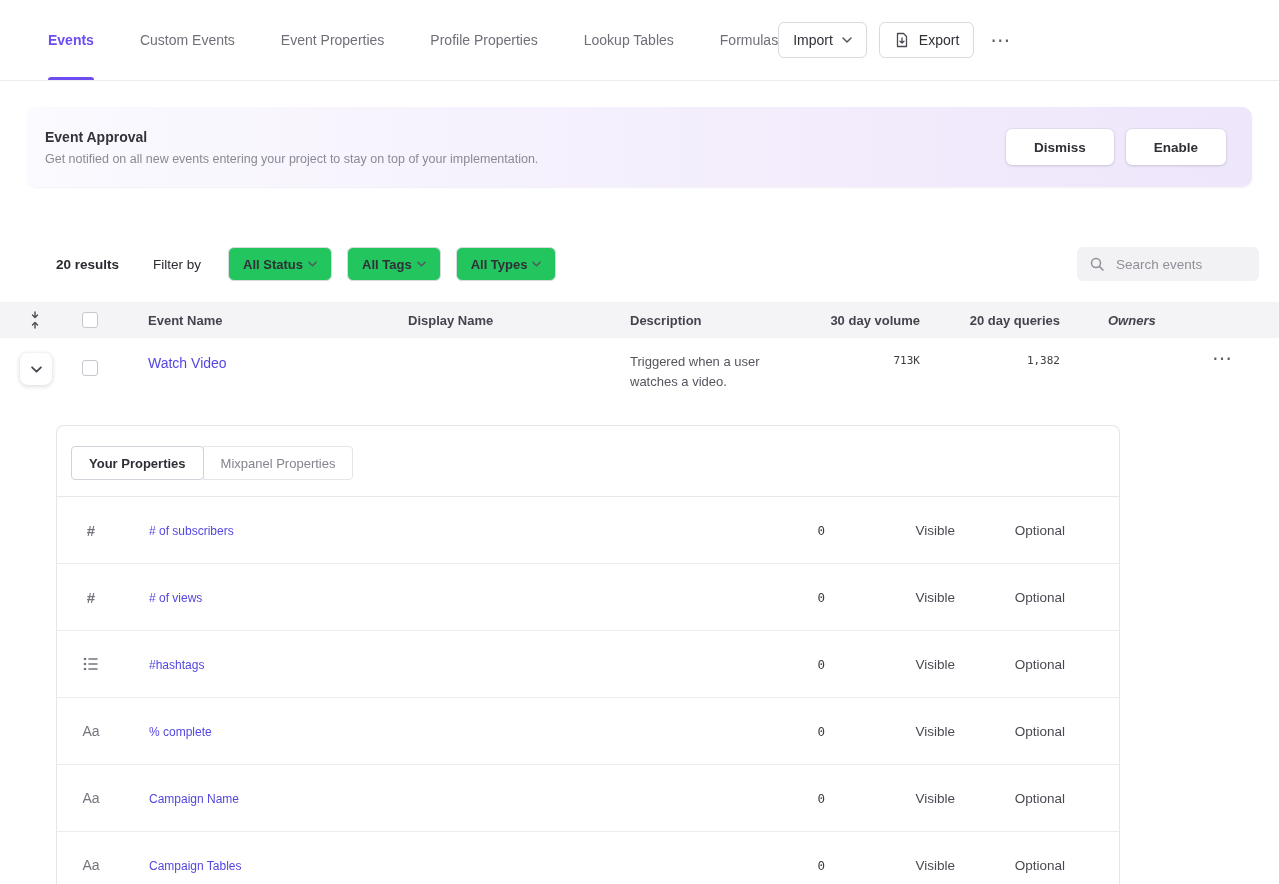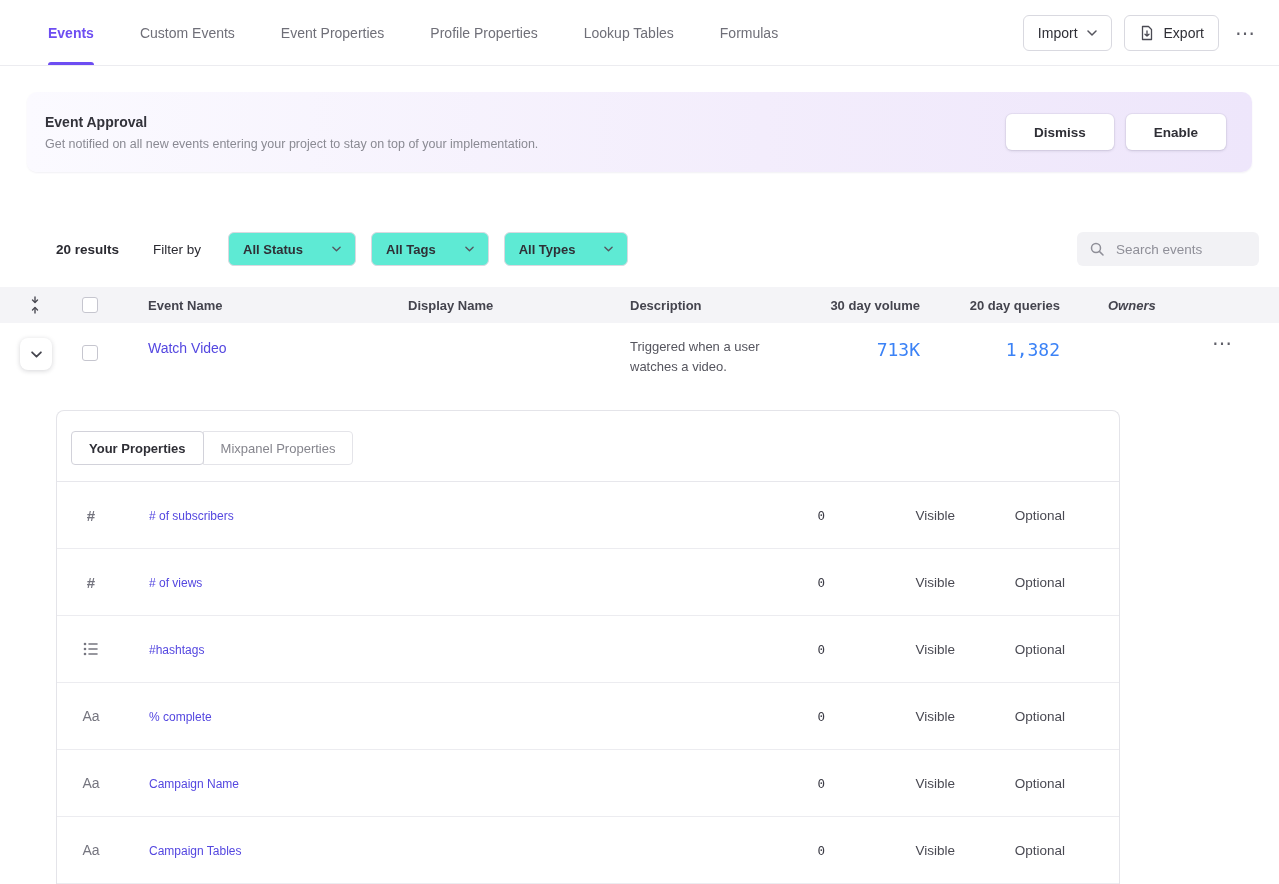--- a/index.html
+++ b/index.html
@@ -12,22 +12,22 @@
     --btn-border:#d9d9e0;
   }
   *{box-sizing:border-box;}
   html,body{margin:0;padding:0;}
   body{
     width:1279px;height:884px;overflow:hidden;background:#fff;
     font-family:"Liberation Sans",sans-serif;color:var(--text-dark);
     position:relative;
   }
   
-  .topnav{height:66px;border-bottom:1px solid #ececf0;display:flex;align-items:stretch;
-    justify-content:space-between;padding:0 20px 0 48px;background:#fff;}
+  .topnav{height:81px;border-bottom:1px solid #ececf0;display:flex;align-items:stretch;
+    padding:0 20px 0 48px;background:#fff;}
   .tabs{display:flex;gap:46px;}
   .tab{display:flex;align-items:center;position:relative;font-size:14px;color:#6f6f78;
     cursor:pointer;text-decoration:none;white-space:nowrap;}
   .tab.active{color:var(--accent);font-weight:700;}
   .tab.active::after{content:"";position:absolute;left:0;right:0;bottom:0;height:3px;
     background:var(--accent);border-radius:3px 3px 0 0;}
   .nav-actions{display:flex;align-items:center;gap:12px;}
   .btn{display:inline-flex;align-items:center;gap:9px;height:36px;padding:0 14px;
     border:1px solid var(--btn-border);border-radius:6px;background:#fff;font-size:14px;
     font-weight:500;color:var(--text-dark);cursor:pointer;font-family:inherit;}
@@ -41,22 +41,22 @@
   .banner-title{font-size:14px;font-weight:700;color:#33333b;margin-bottom:7px;}
   .banner-desc{font-size:12.5px;color:#8a8a93;}
   .banner-actions{display:flex;gap:12px;}
   .banner-btn{height:36px;padding:0 28px;background:#fff;border:none;border-radius:6px;
     box-shadow:0 1px 3px rgba(30,30,60,0.14),0 0 0 1px rgba(30,30,60,0.04);
     font-size:13.5px;font-weight:600;color:var(--text-dark);cursor:pointer;font-family:inherit;}
   
   .filter-row{display:flex;align-items:center;margin:60px 20px 0 56px;height:34px;}
   .results{font-size:13.5px;font-weight:700;color:#2a2a31;}
   .filter-by{margin-left:34px;margin-right:27px;font-size:13.5px;color:#2a2a31;}
-  .dd{display:inline-flex;align-items:center;gap:29px;height:34px;padding:0 14px;
-    border:1px solid var(--btn-border);border-radius:6px;background:#5eead4;font-size:13px;
+  .dd{display:inline-flex;align-items:center;gap:5px;height:34px;padding:0 14px;
+    border:1px solid var(--btn-border);border-radius:6px;background:#22c55e;font-size:13px;
     font-weight:600;color:var(--text-dark);cursor:pointer;font-family:inherit;margin-right:15px;}
   .dd:last-of-type{margin-right:0;}
   .search{margin-left:auto;display:flex;align-items:center;gap:9px;width:182px;height:34px;
     background:#f2f2f5;border-radius:6px;padding:0 12px;}
   .search input{border:none;background:transparent;outline:none;font-size:13.5px;
     color:var(--text-dark);width:100%;font-family:inherit;}
   .search input::placeholder{color:#8f8f98;}
   
   .tgrid{display:grid;grid-template-columns:70px 40px 298px 222px 190px 100px 140px 120px 1fr;}
   .thead{margin-top:21px;height:36px;background:#f4f4f7;align-items:center;
@@ -70,21 +70,21 @@
   .head-check{margin-left:12px;}
   .trow{height:67px;align-items:start;background:#fff;}
   .expander-btn{width:32px;height:32px;margin:15px 0 0 20px;background:#fff;border:none;
     border-radius:8px;box-shadow:0 1px 5px rgba(20,20,40,0.18);cursor:pointer;
     display:flex;align-items:center;justify-content:center;}
   .row-check{margin:22px 0 0 12px;}
   .td-name{padding:16px 0 0 38px;}
   .event-link{color:var(--link);font-size:14px;text-decoration:none;cursor:pointer;}
   .td-desc{padding-top:14px;font-size:13px;color:var(--text-mid);line-height:20px;max-width:176px;}
   .td-num{padding-top:16px;text-align:right;font-family:"DejaVu Sans Mono",monospace;
-    font-size:18px;color:#3b82f6;}
+    font-size:11px;color:#404040;}
   .td-actions{justify-self:end;padding:8px 43px 0 0;}
   
   .props-card{margin:20px 0 0 56px;width:1064px;height:474px;border:1px solid #e4e4e9;
     border-bottom:none;border-radius:8px 8px 0 0;background:#fff;overflow:hidden;}
   .props-tabs{display:flex;padding:20px 0 16px 14px;border-bottom:1px solid var(--border);}
   .ptab{height:34px;padding:0 17px;font-size:13px;background:#fff;
     border:1px solid #e4e4e9;color:var(--text-gray);cursor:pointer;font-family:inherit;
     border-radius:0 4px 4px 0;}
   .ptab.active{color:var(--text-dark);font-weight:600;border-color:#d2d2da;
     border-radius:4px;position:relative;z-index:1;}

